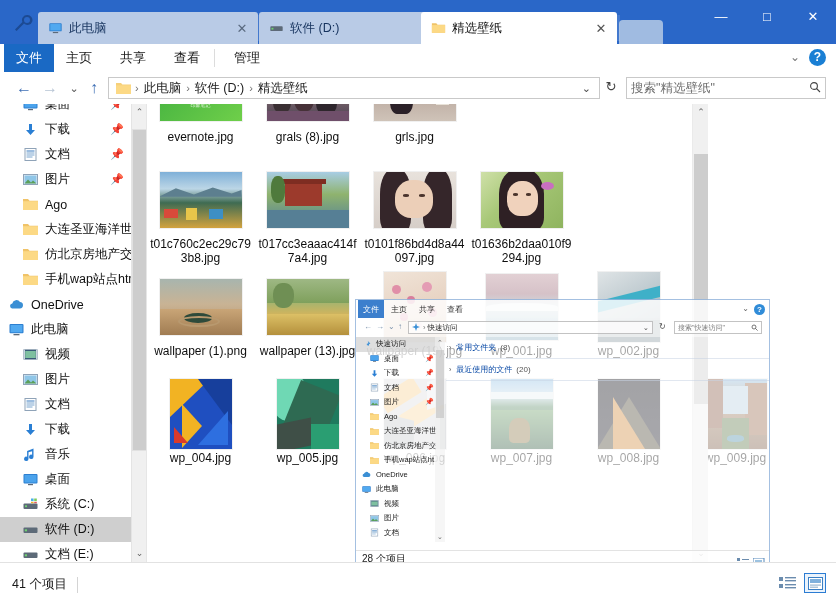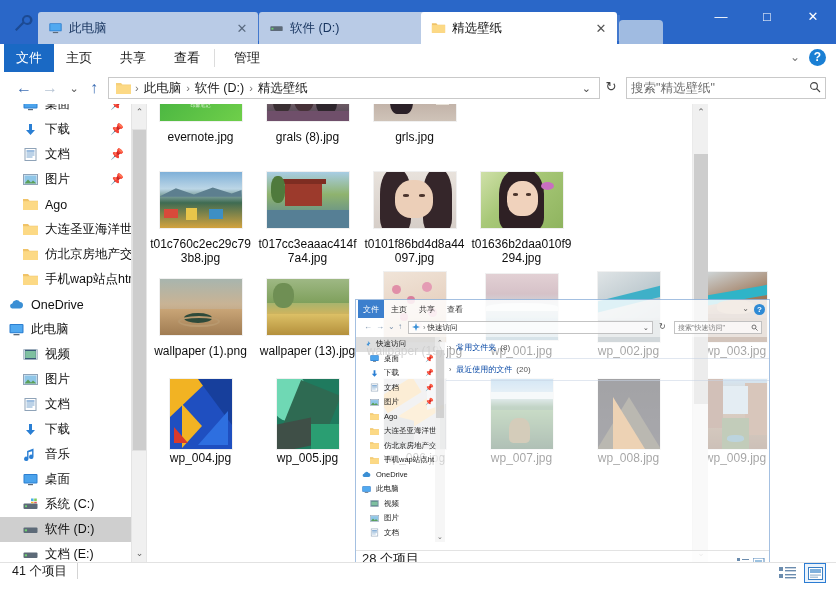--- a/index.html
+++ b/index.html
@@ -129,21 +129,21 @@
   }
   .mainscroll .ar{ position:absolute; left:0; width:16px; height:17px; text-align:center;
     font-size:9px; line-height:17px; color:#606060; }
   .mainscroll .ar.up{ top:0; } .mainscroll .ar.dn{ bottom:0; }
   .mainscroll .thumb2{ position:absolute; left:1px; top:50px; width:14px; height:250px; background:#cdcdcd; }
 
   
   .status{
     position:absolute; left:0; bottom:0; width:836px; height:31px;
     background:#ffffff; border-top:1px solid #e2e2e2;
-    display:flex; align-items:flex-start;
+    display:flex; align-items:flex-end;
   }
   .status .cnt{ font-size:12.5px; color:#1a1a1a; padding-left:12px; }
   .status .divider{ width:1px; height:16px; background:#d4d4d4; margin-left:10px; }
   .viewbtns{ margin-left:auto; display:flex; align-items:center; padding-right:10px; gap:6px; }
   .viewbtn{ width:22px; height:20px; display:flex; align-items:center; justify-content:center; }
   .viewbtn.on{ border:1px solid #2b7cd3; background:#eaf3fc; }
 
   
   .ghost{
     position:absolute; left:355px; top:195px; width:415px; height:268px;
@@ -199,21 +199,21 @@
   .ghost-content{ position:absolute; left:90px; top:37px; width:325px; height:205px; }
   .gsec{ height:22px; display:flex; align-items:center; font-size:8px; color:#0a4aa6;
     border-bottom:1px solid rgba(200,212,228,.55); }
   .gsec .gtri{ color:#555; font-size:7px; margin:0 5px 0 3px; }
   .gsec .gcnt{ color:#555; margin-left:4px; }
   .ghost-status{
     position:absolute; left:0; bottom:0; width:415px; height:16px;
     background:rgba(255,255,255,.68); border-top:1px solid rgba(215,215,215,.7);
     display:flex; align-items:center;
   }
-  .ghost-status .gcount{ font-size:13px; color:#1a1a1a; padding-left:6px;text-align:center; }
+  .ghost-status .gcount{ font-size:10px; color:#1a1a1a; padding-left:6px;text-align:center; }
   .ghost-status .gviews{ margin-left:auto; display:flex; gap:4px; padding-right:6px; }
   .gvb{ width:12px; height:10px; }
 </style>
 </head>
 <body>
 
 <div id="app">
 
   <div class="titlebar">
     <div class="wrench">
@@ -621,30 +621,20 @@
           <div class="fname">wp_001.jpg</div>
         </div>
             <div class="cell">
           <div class="thumbwrap">
                 <div class="thumb" style="width:62px;height:70px;background:linear-gradient(150deg,#dfe4e6 0%,#c2cdd2 40%,#9fb0b6 100%);position:relative;overflow:hidden;">
                   <div style="position:absolute;left:-10%;top:30%;width:130%;height:16%;background:#3fb0c8;transform:rotate(-14deg)"></div>
                   <div style="position:absolute;left:0;bottom:0;width:100%;height:32%;background:#8a9aa0"></div>
                 </div>
               </div>
           <div class="fname">wp_002.jpg</div>
-        </div>
-            <div class="cell">
-          <div class="thumbwrap">
-                <div class="thumb" style="width:62px;height:70px;background:linear-gradient(160deg,#cfd6d8 0%,#a07a5c 45%,#7a5a44 100%);position:relative;overflow:hidden;">
-                  <div style="position:absolute;left:-10%;top:26%;width:130%;height:14%;background:#2fb4c8;transform:rotate(-10deg)"></div>
-                  <div style="position:absolute;left:0;bottom:0;width:100%;height:40%;background:#8a654c"></div>
-                  <div style="position:absolute;left:20%;top:40%;width:60%;height:20%;background:#b8906c;border-radius:40%"></div>
-                </div>
-              </div>
-          <div class="fname">wp_003.jpg</div>
         </div>
           </div>
           <div class="row">
             <div class="cell">
           <div class="thumbwrap">
                 <div class="thumb" style="width:62px;height:70px;background:#1f4fc0;position:relative;overflow:hidden;">
                   <div style="position:absolute;left:0;top:0;width:0;height:0;border-left:40px solid #f2b323;border-bottom:38px solid transparent"></div>
                   <div style="position:absolute;right:0;top:0;width:0;height:0;border-right:34px solid #173f9c;border-bottom:46px solid transparent"></div>
                   <div style="position:absolute;left:20%;top:36%;width:0;height:0;border-left:20px solid #f2b323;border-top:22px solid transparent;border-bottom:22px solid transparent"></div>
                   <div style="position:absolute;right:6%;bottom:6%;width:0;height:0;border-right:30px solid #2e6fe0;border-top:34px solid transparent"></div>

